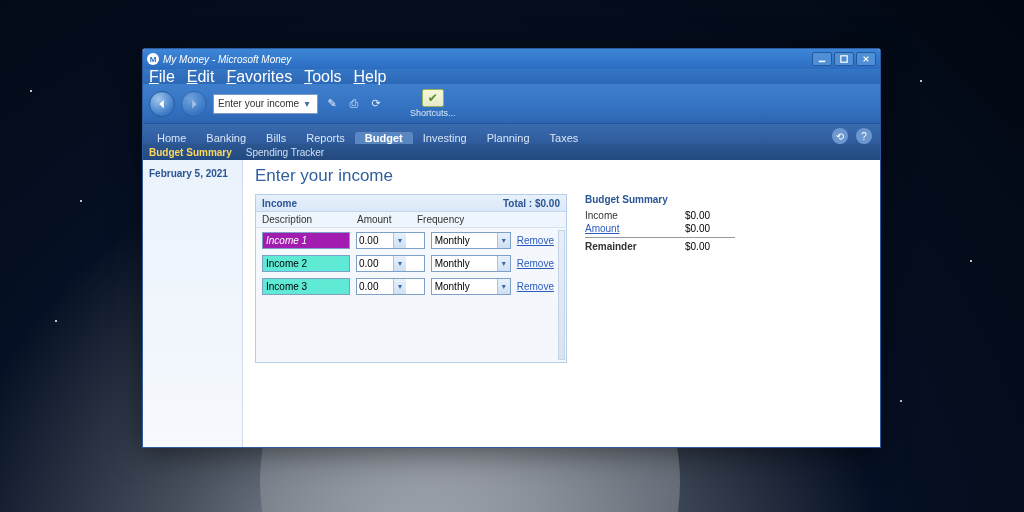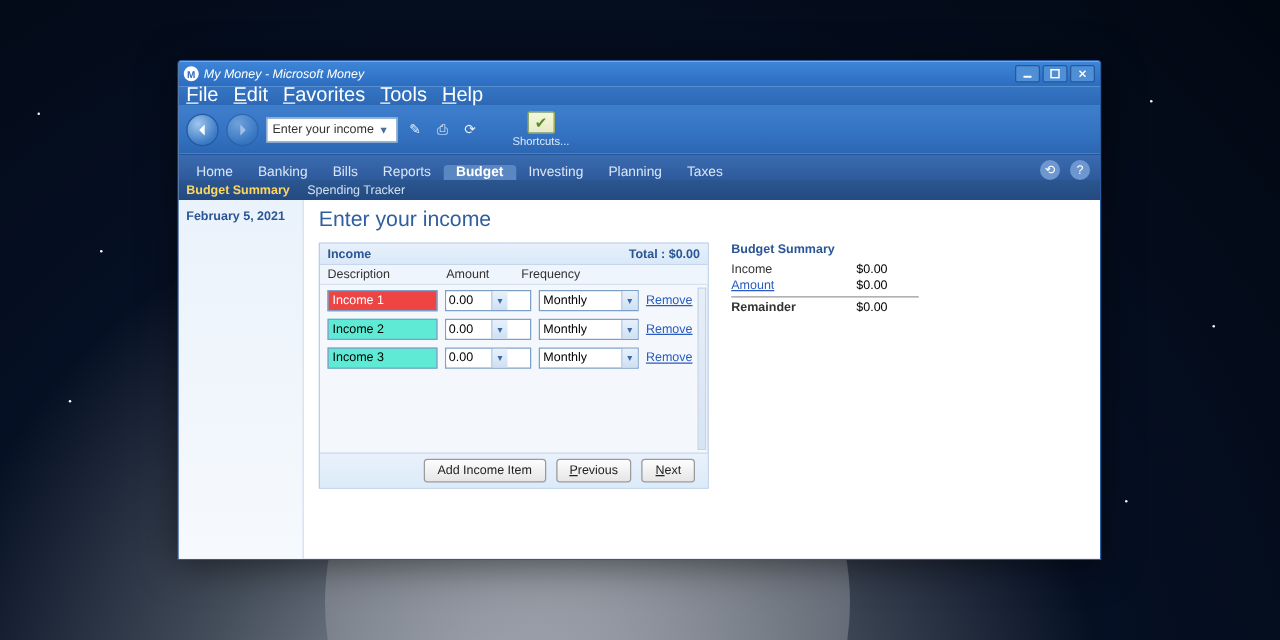--- a/index.html
+++ b/index.html
@@ -42,21 +42,21 @@
   .body-row { display:flex; gap:18px; margin-top:8px;}
   .income-panel { width:312px; border:1px solid #b8cde8; background:#f4f8fd;}
   .panel-head { display:flex; background:linear-gradient(#e8f1fb,#d9e8f8); height:17px; align-items:center; padding:0 6px; font-size:10px; color:#2a5594; font-weight:bold; border-bottom:1px solid #c6d7ec;}
   .panel-head .tot { margin-left:auto;}
   .col-head { display:flex; height:16px; align-items:center; font-size:10px; color:#333; padding:2px 6px; border-bottom:1px solid #d6e2f0; background:#eef5fc;}
   .col-head .c1{width:95px;} .col-head .c2{width:60px;} .col-head .c3{width:95px;}
   .rows { padding:4px 6px 0 6px; height:134px; position:relative;}
   .rows::after { content:""; position:absolute; right:1px; top:2px; bottom:2px; width:5px; background:linear-gradient(#e6eef8,#d8e4f2); border:1px solid #c3d3e8;}
   .irow { display:flex; align-items:center; gap:6px; margin-bottom:6px; font-size:10px;}
   .irow input.desc { width:88px; height:17px; border:1px solid #7da0c8; font-size:10px; padding:0 3px; background:#5eead4;}
-  .irow input.desc.sel { background:#ef4444; color:#fff;}
+  .irow input.desc.sel { background:#a21caf; color:#fff;font-style:italic;}
   .irow .amt { width:72px; height:17px; border:1px solid #7da0c8; display:flex; align-items:center; background:#fff;}
   .irow .amt input { width:36px; border:none; font-size:10px; padding:0 2px; text-align:left; outline:none;}
   .irow .amt .dd, .irow .freq .dd { width:13px; height:15px; background:linear-gradient(#e8f1fb,#cfe0f3); border-left:1px solid #a9c2e0; display:flex;align-items:center;justify-content:center; color:#3a6aa8; font-size:8px;}
   .irow .freq { width:84px; height:17px; border:1px solid #7da0c8; display:flex; align-items:center; background:#fff;}
   .irow .freq span { flex:1; padding:0 3px;}
   .irow .rm { color:#2a5bbf; text-decoration:underline; margin-left:auto; margin-right:6px;}
   .panel-foot { height:28px; background:linear-gradient(#e9f1fb,#dcebf9); border-top:1px solid #c6d7ec; display:flex; align-items:center; justify-content:flex-end; gap:8px; padding:0 10px;}
   .btn { height:19px; padding:0 10px; font-size:10px; background:linear-gradient(#fdfdfd,#e6e6e6); border:1px solid #9a9a9a; border-radius:3px; display:flex; align-items:center; cursor:default; color:#222;}
   .btn u { text-decoration:underline;}
   .summary { flex:1; font-size:10px; padding-top:0;}
@@ -204,27 +204,20 @@
                   <input value="0.00" style="">
                   <div class="dd">▾</div>
                 </div>
                 <div class="freq">
                   <span>Monthly</span>
                   <div class="dd">▾</div>
                 </div>
                 <span class="rm">Remove</span>
               </div>
             </div>
-          <div class="panel-foot">
-            <div class="btn">
-                <span>Add Income Item</span>
-              </div>
-            <div class="btn"><u>P</u>revious</div>
-            <div class="btn"><u>N</u>ext</div>
-          </div>
         </div>
 
         <div class="summary">
           <div class="sh">Budget Summary</div>
           <div class="srow">
             <div class="lbl">Income</div>
             <div class="val">$0.00</div>
           </div>
           <div class="srow">
             <div class="lbl link">Amount</div>

